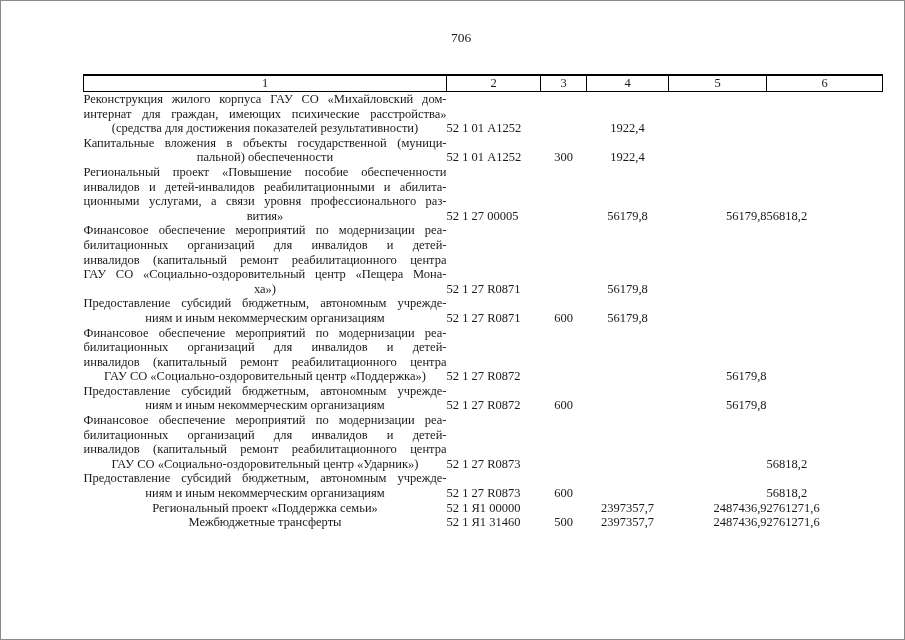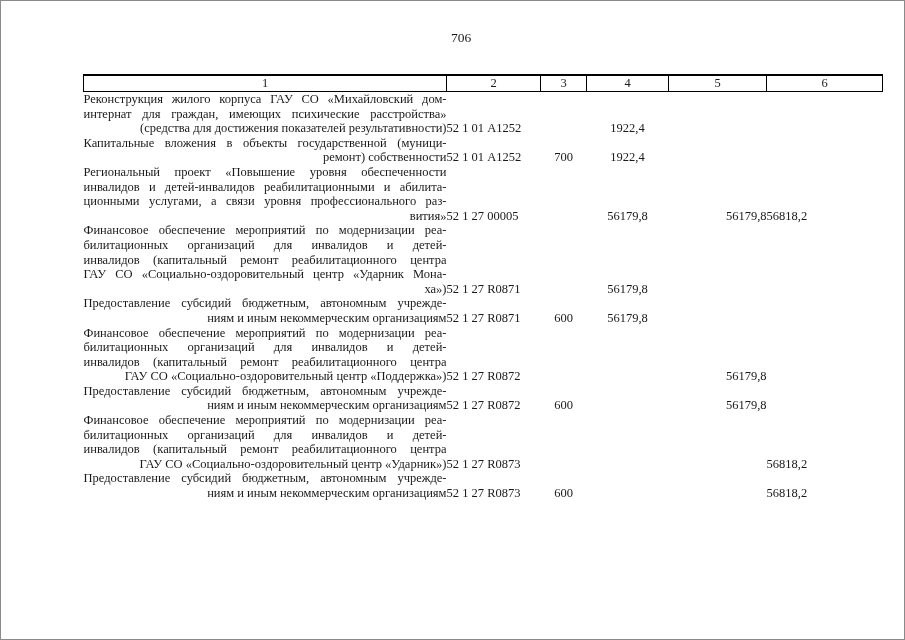--- a/index.html
+++ b/index.html
@@ -54,21 +54,21 @@
     vertical-align: middle;
   }
   table.budget-table td {
     padding: 0;
     font-size: 12.5px;
     line-height: 14.6px;
     vertical-align: bottom;
   }
   td.c1 { padding: 0 6px 0 7px; }
   td.c1 .jl { text-align: justify; text-align-last: justify; }
-  td.c1 .ll { text-align: right; }
+  td.c1 .ll { text-align: center; }
   td.c2 { padding-left: 10px; white-space: nowrap; font-family: Liberation Serif, serif; }
   td.c3 { text-align: center; }
   td.c4 { text-align: center; padding-right: 4px; }
   td.c5 { text-align: right; padding-right: 3px; }
   td.c6 { text-align: left; padding-right: 5px; }
 </style>
 </head>
 <body>
 
 <div class="page">
@@ -102,47 +102,47 @@
           </td>
           <td class="c2">52 1 01 А1252</td>
           <td class="c3"></td>
           <td class="c4">1922,4</td>
           <td class="c5"></td>
           <td class="c6"></td>
         </tr>
         <tr>
           <td class="c1">
             <div class="jl">Капитальные вложения в объекты государственной (муници-</div>
-            <div class="ll">ремонт) собственности</div>
+            <div class="ll">пальной) обеспеченности</div>
           </td>
           <td class="c2">52 1 01 А1252</td>
-          <td class="c3">700</td>
+          <td class="c3">300</td>
           <td class="c4">1922,4</td>
           <td class="c5"></td>
           <td class="c6"></td>
         </tr>
         <tr>
           <td class="c1">
-            <div class="jl">Региональный проект «Повышение уровня обеспеченности</div>
+            <div class="jl">Региональный проект «Повышение пособие обеспеченности</div>
             <div class="jl">инвалидов и детей-инвалидов реабилитационными и абилита-</div>
             <div class="jl">ционными услугами, а связи уровня профессионального раз-</div>
             <div class="ll">вития»</div>
           </td>
           <td class="c2">52 1 27 00005</td>
           <td class="c3"></td>
           <td class="c4">56179,8</td>
           <td class="c5">56179,8</td>
           <td class="c6">56818,2</td>
         </tr>
         <tr>
           <td class="c1">
             <div class="jl">Финансовое обеспечение мероприятий по модернизации реа-</div>
             <div class="jl">билитационных организаций для инвалидов и детей-</div>
             <div class="jl">инвалидов (капитальный ремонт реабилитационного центра</div>
-            <div class="jl">ГАУ СО «Социально-оздоровительный центр «Ударник Мона-</div>
+            <div class="jl">ГАУ СО «Социально-оздоровительный центр «Пещера Мона-</div>
             <div class="ll">ха»)</div>
           </td>
           <td class="c2">52 1 27 R0871</td>
           <td class="c3"></td>
           <td class="c4">56179,8</td>
           <td class="c5"></td>
           <td class="c6"></td>
         </tr>
         <tr>
           <td class="c1">
@@ -196,15 +196,35 @@
           <td class="c1">
             <div class="jl">Предоставление субсидий бюджетным, автономным учрежде-</div>
             <div class="ll">ниям и иным некоммерческим организациям</div>
           </td>
           <td class="c2">52 1 27 R0873</td>
           <td class="c3">600</td>
           <td class="c4"></td>
           <td class="c5"></td>
           <td class="c6">56818,2</td>
         </tr>
+        <tr>
+          <td class="c1">
+            <div class="ll">Региональный проект «Поддержка семьи»</div>
+          </td>
+          <td class="c2">52 1 Я1 00000</td>
+          <td class="c3"></td>
+          <td class="c4">2397357,7</td>
+          <td class="c5">2487436,9</td>
+          <td class="c6">2761271,6</td>
+        </tr>
+        <tr>
+          <td class="c1">
+            <div class="ll">Межбюджетные трансферты</div>
+          </td>
+          <td class="c2">52 1 Я1 31460</td>
+          <td class="c3">500</td>
+          <td class="c4">2397357,7</td>
+          <td class="c5">2487436,9</td>
+          <td class="c6">2761271,6</td>
+        </tr>
       </tbody>
   </table>
 </div>
 
 </body></html>

